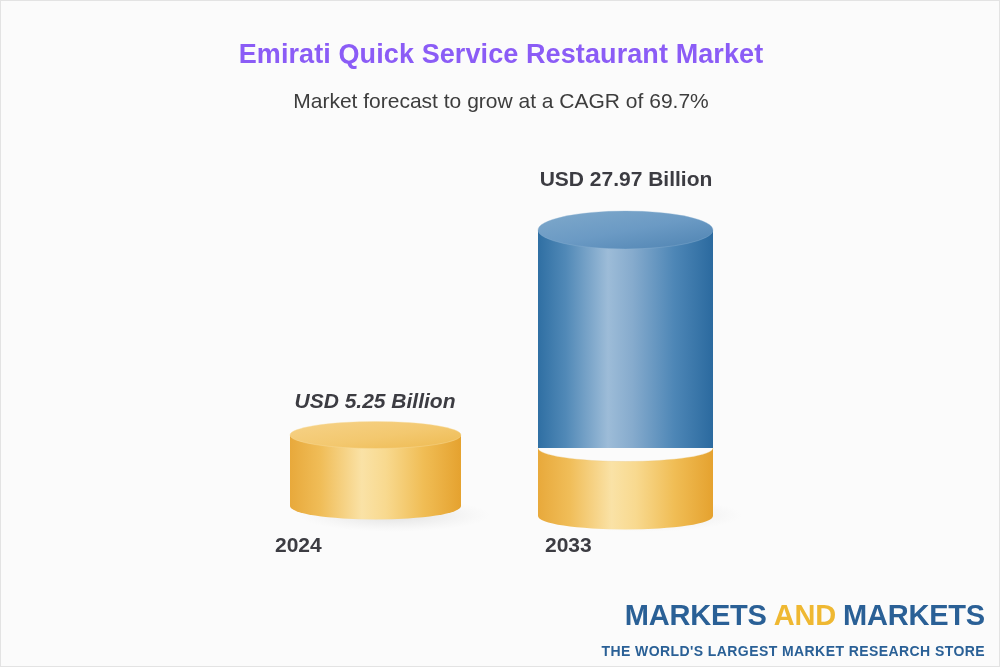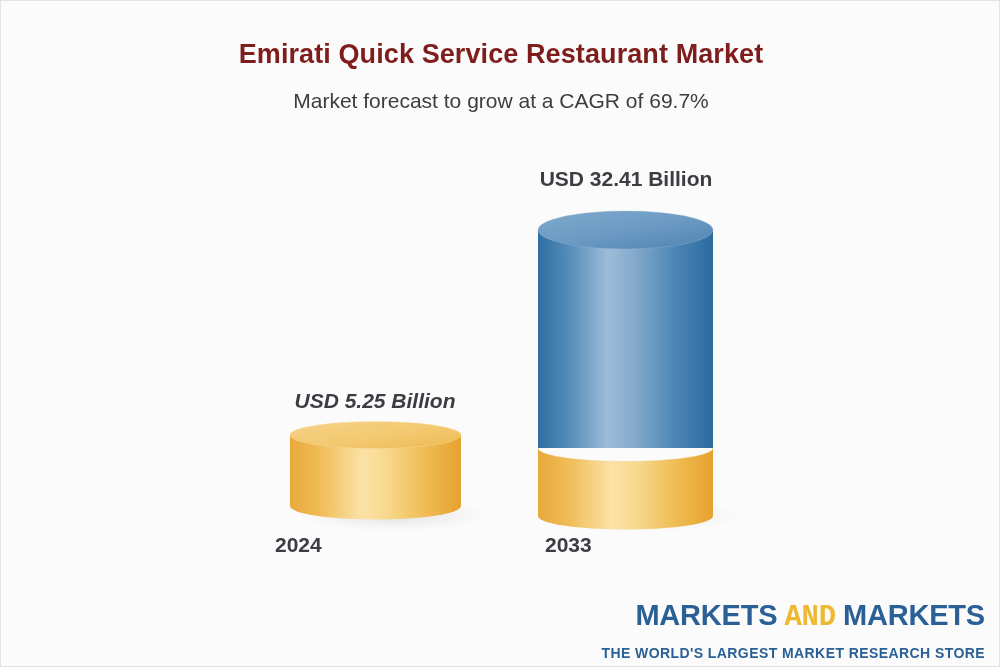--- a/index.html
+++ b/index.html
@@ -23,21 +23,21 @@
 
   
   #chart-title {
     position: absolute;
     top: 38px;
     left: 0;
     width: 1000px;
     text-align: center;
     font-size: 27px;
     font-weight: bold;
-    color: #7f1d1d;
+    color: #8b5cf6;
     letter-spacing: 0.1px;
   }
   #chart-subtitle {
     position: absolute;
     top: 88px;
     left: 0;
     width: 1000px;
     text-align: center;
     font-size: 21px;
     font-weight: normal;
@@ -150,21 +150,21 @@
         <ellipse cx="89.5" cy="14" rx="85.5" ry="13.5" fill="url(#yellowTop)"></ellipse>
 
         <ellipse cx="89.5" cy="14" rx="85.5" ry="13.5" fill="none" stroke="#f7dda0" stroke-width="0.7" opacity="0.55"></ellipse>
       </svg>
 
       <div class="cat-label" style="left:274px; top:532px; width:200px;">2024</div>
     </div>
 
     <div class="bar-group" style="left:0;top:0;width:1000px;height:600px;">
 
-      <div class="value-label" style="left:485px; top:166px; width:280px;">USD 32.41 Billion</div>
+      <div class="value-label" style="left:485px; top:166px; width:280px;">USD 27.97 Billion</div>
 
       <svg class="cyl-svg" style="left:533px; top:203px;" width="205" height="325" viewBox="0 0 205 325">
         <defs>
           <linearGradient id="blueBody" x1="0" y1="0" x2="1" y2="0">
             <stop offset="0%" stop-color="#2f6fa3"></stop>
             <stop offset="16%" stop-color="#5189b7"></stop>
             <stop offset="40%" stop-color="#9dbcd8"></stop>
             <stop offset="54%" stop-color="#86abcd"></stop>
             <stop offset="78%" stop-color="#4d86b6"></stop>
             <stop offset="100%" stop-color="#2b6a9f"></stop>
@@ -201,17 +201,17 @@
         <ellipse cx="91.5" cy="26" rx="87.5" ry="19" fill="none" stroke="#8fb4d3" stroke-width="0.7" opacity="0.5"></ellipse>
       </svg>
 
       <div class="cat-label" style="left:544px; top:532px; width:200px;">2033</div>
     </div>
 
   </div>
 
 
   <div id="logo-block">
-    <div id="logo-main"><span>MARKETS</span><span class="logo-and" style="margin:16px 7px;font-family:Liberation Mono, monospace;">AND</span><span>MARKETS</span></div>
+    <div id="logo-main"><span>MARKETS</span><span class="logo-and" style="margin:16px 7px;">AND</span><span>MARKETS</span></div>
     <div id="logo-tagline">THE WORLD'S LARGEST MARKET RESEARCH STORE</div>
   </div>
 
 </div>
 
 </body></html>

